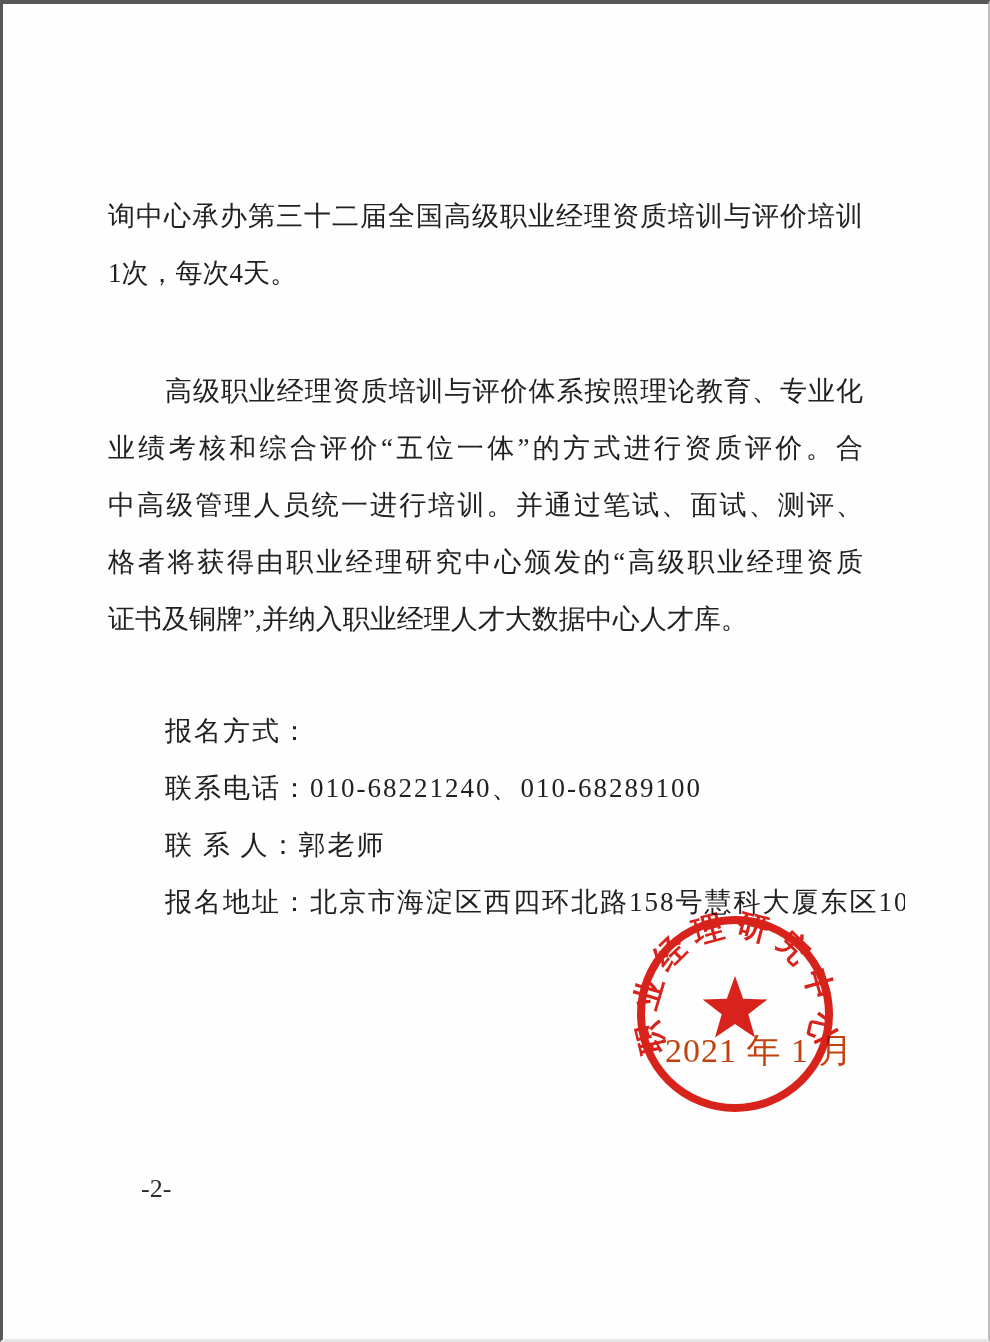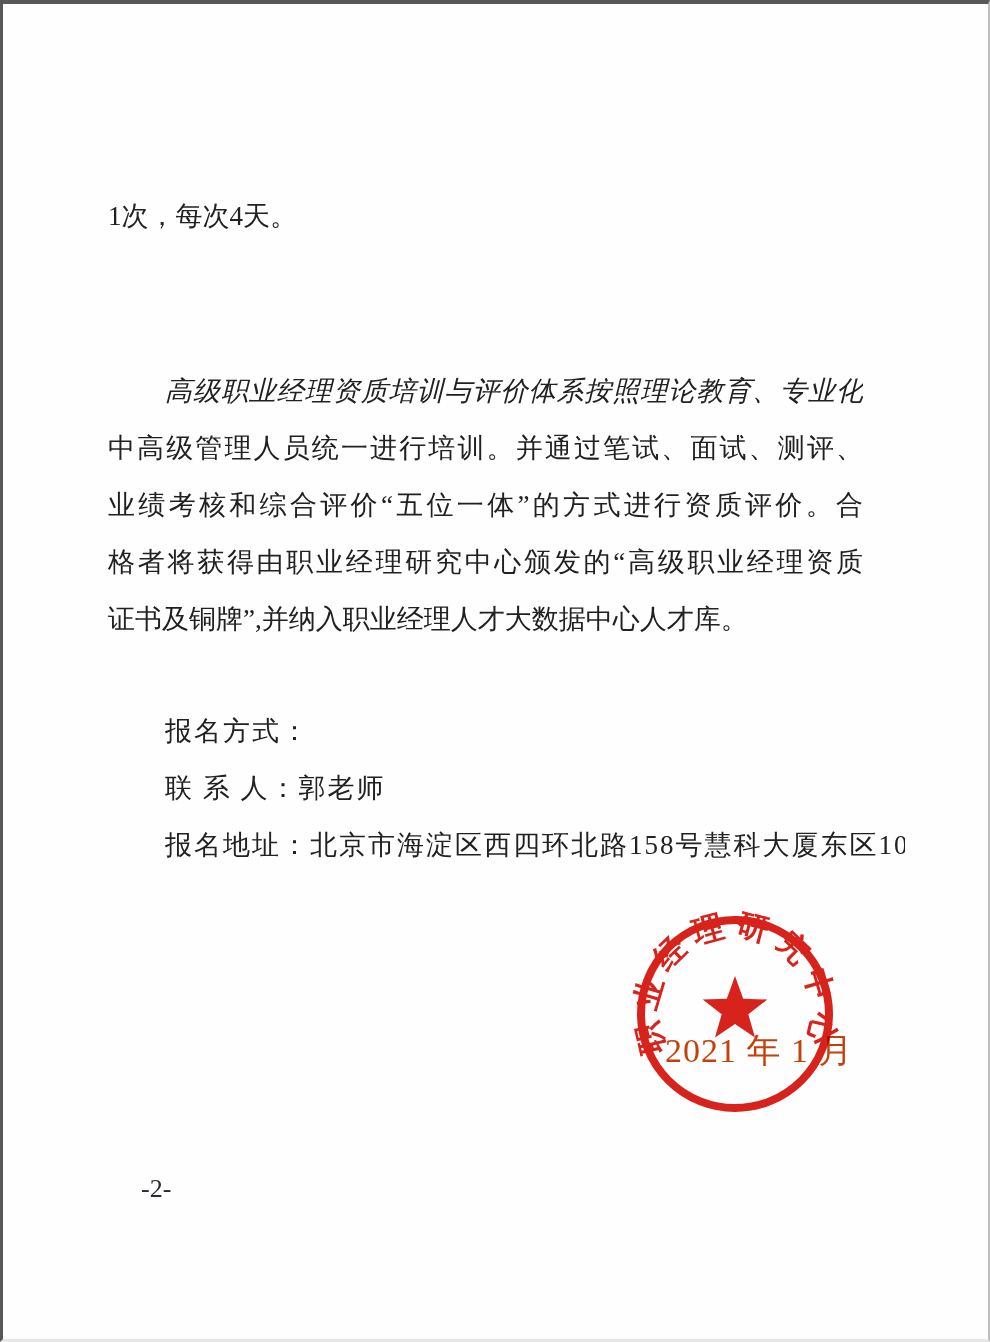--- a/index.html
+++ b/index.html
@@ -21,21 +21,21 @@
   .para1{top:184px;}
   .para2{top:359px;}
   .line{
     height:57px;line-height:57px;
     font-size:27px;
     text-align:justify;
     text-align-last:justify;
     overflow:hidden;
   }
   .line.short{text-align-last:left;}
-  .line.indent{text-indent:57px;font-style:italic;}
+  .line.indent{text-indent:57px;}
   .contact{left:162px;top:699px;width:740px;}
   .contact .line{
     text-align:left;text-align-last:left;
     letter-spacing:2px;white-space:nowrap;
   }
   .date{
     left:662px;top:1024px;width:220px;
     font-size:34px;letter-spacing:1px;
     color:#c2410c;white-space:nowrap;
   }
@@ -54,33 +54,35 @@
     font-family:"Liberation Serif","DejaVu Serif",serif;
     font-weight:bold;font-size:31px;letter-spacing:9px;
   }
 </style>
 </head>
 <body>
 
 <div class="sheet">
 
   <div class="block para para1">
+    <div class="line">询中心承办第三十二届全国高级职业经理资质培训与评价培训</div>
     <div class="line short">1次，每次4天。</div>
   </div>
 
   <div class="block para para2">
     <div class="line indent">高级职业经理资质培训与评价体系按照理论教育、专业化</div>
+    <div class="line">业绩考核和综合评价“五位一体”的方式进行资质评价。合</div>
     <div class="line">中高级管理人员统一进行培训。并通过笔试、面试、测评、</div>
-    <div class="line">业绩考核和综合评价“五位一体”的方式进行资质评价。合</div>
     <div class="line">格者将获得由职业经理研究中心颁发的“高级职业经理资质</div>
     <div class="line short">证书及铜牌”,并纳入职业经理人才大数据中心人才库。</div>
   </div>
 
   <div class="block contact">
     <div class="line">报名方式：</div>
+    <div class="line">联系电话：010-68221240、010-68289100</div>
     <div class="line">联 系 人：郭老师</div>
     <div class="line">报名地址：北京市海淀区西四环北路158号慧科大厦东区10层</div>
   </div>
 
   <div class="block date">2021 年 1 月</div>
 
   <div class="block stamp">
     <svg viewBox="0 0 208 208" xmlns="http://www.w3.org/2000/svg">
       <circle class="seal-ring" cx="104" cy="104" r="94" stroke="#d8231b"></circle>
       <polygon points="104,66 112.2,88.7 136.3,89.5 117.3,104.3 124,127.5 104,114 84,127.5 90.7,104.3 71.7,89.5 95.8,88.7" fill="#d8231b"></polygon>

